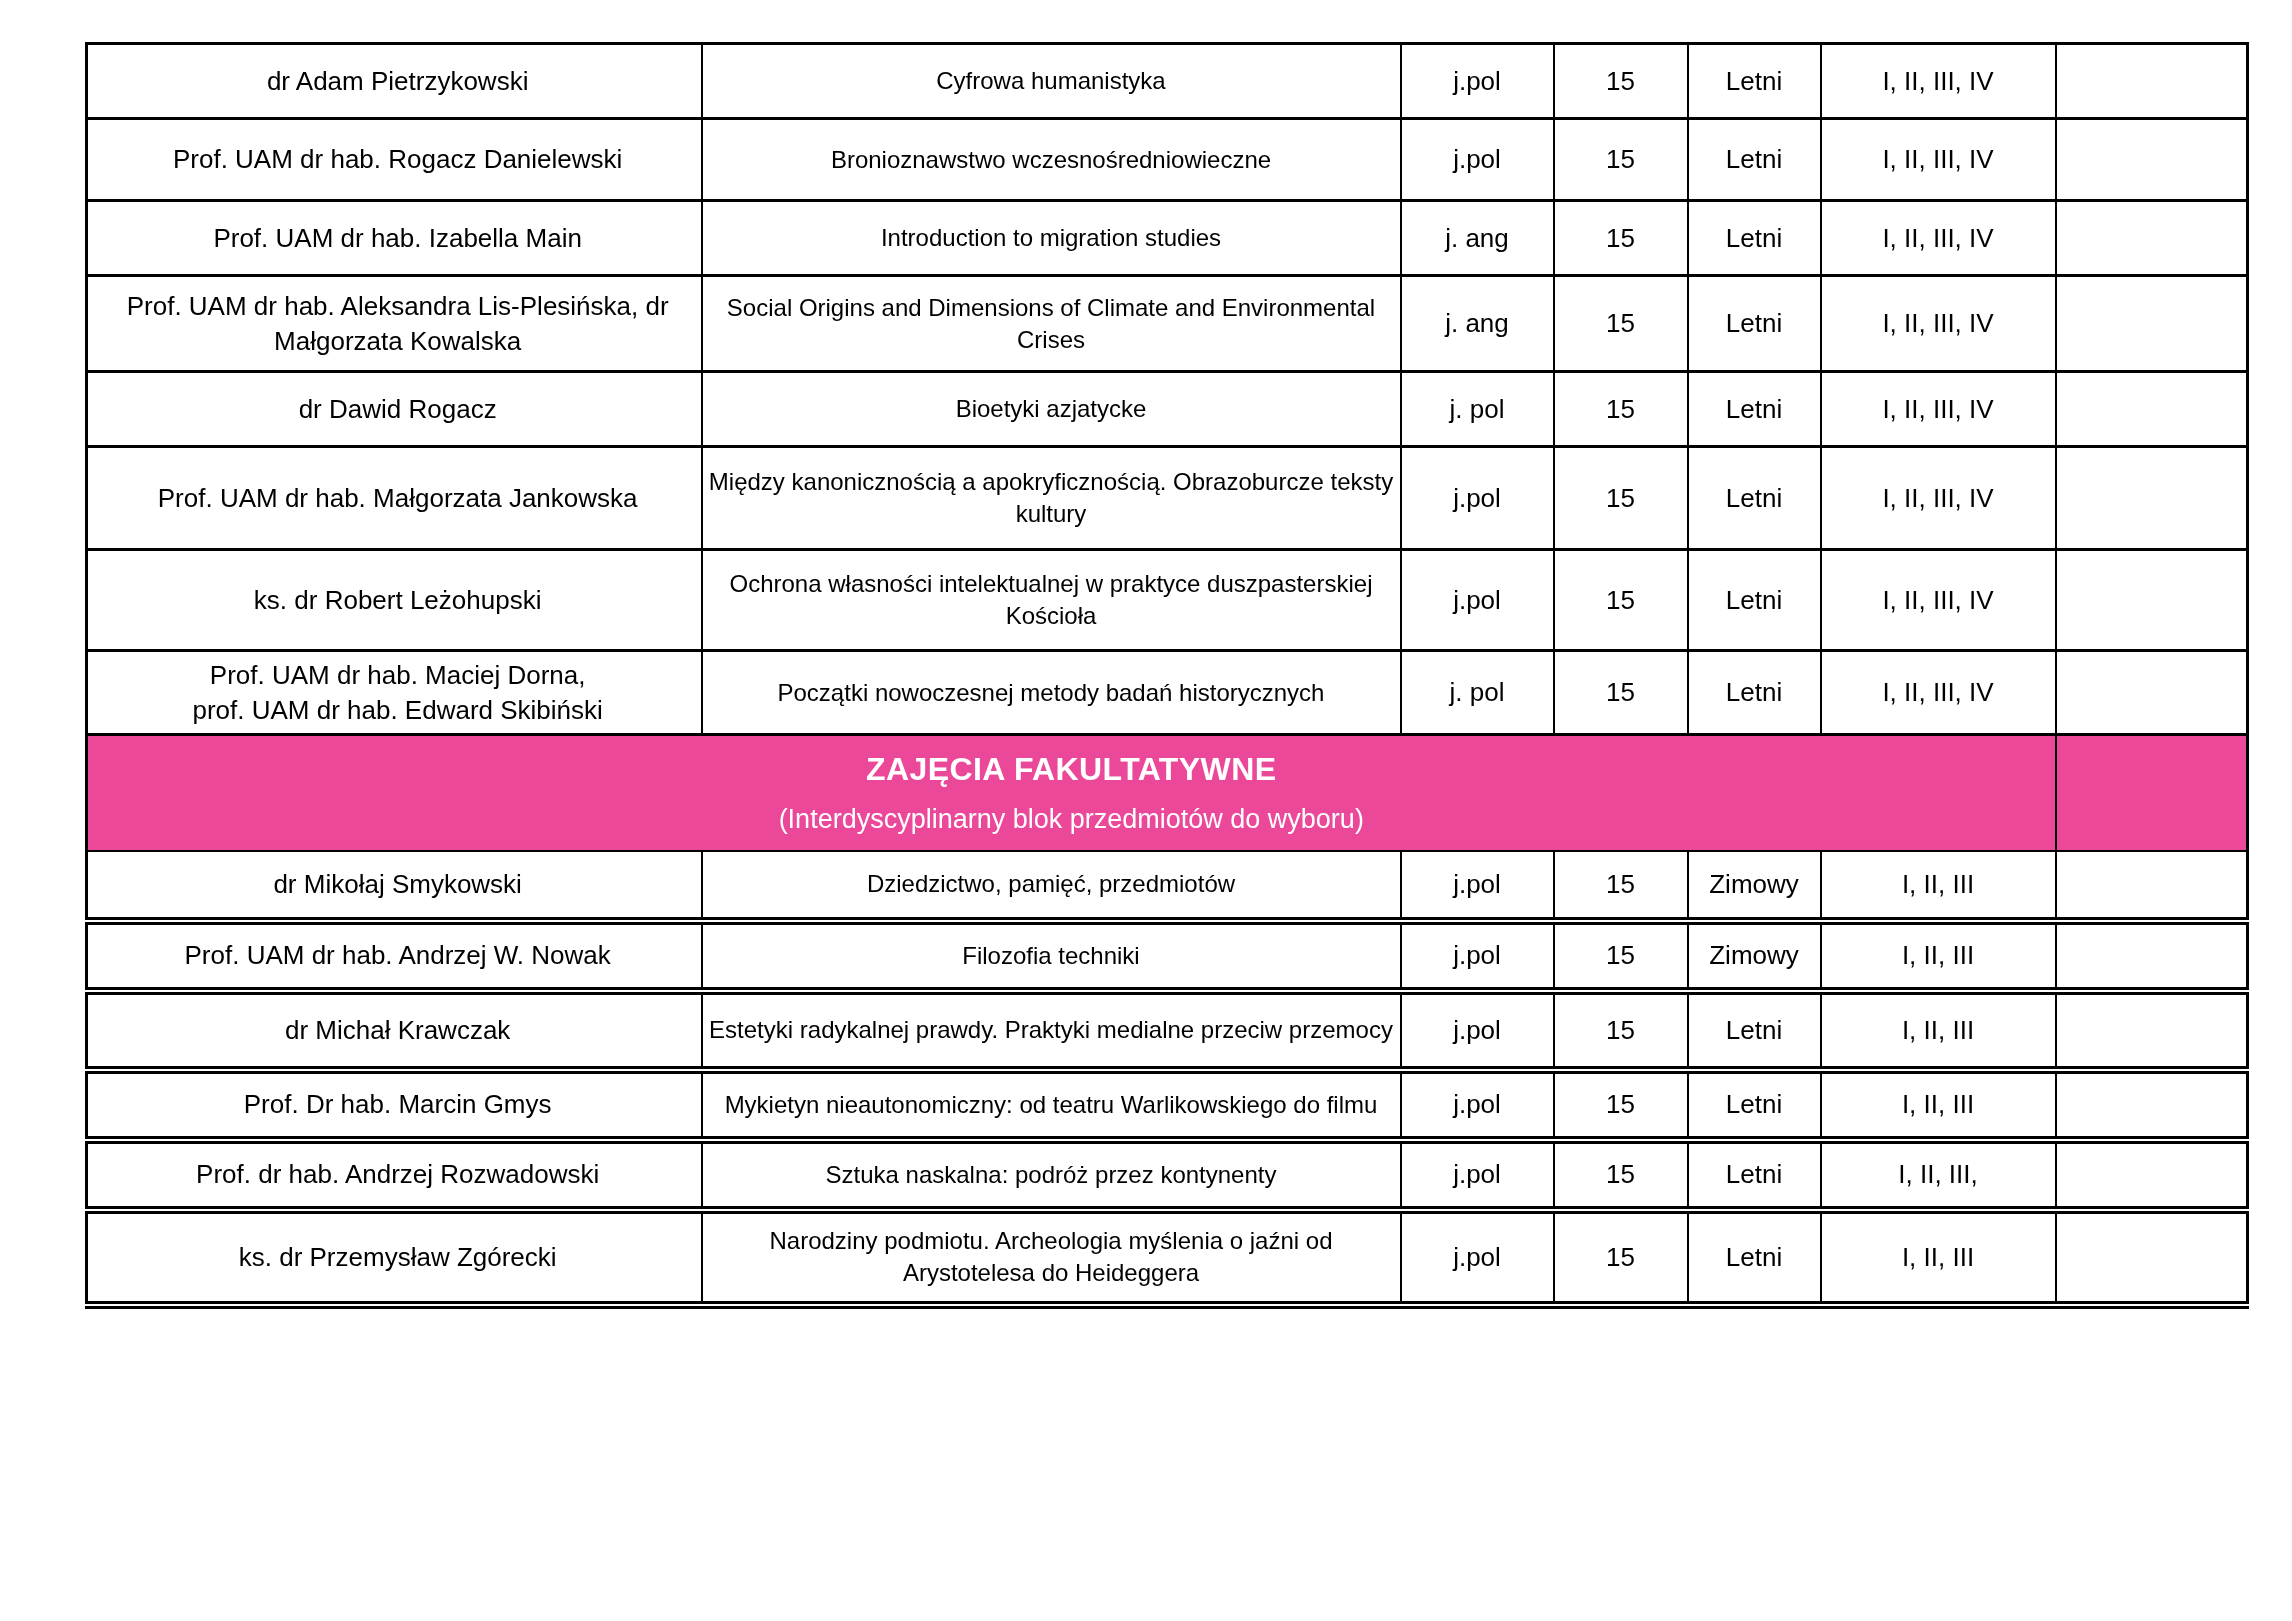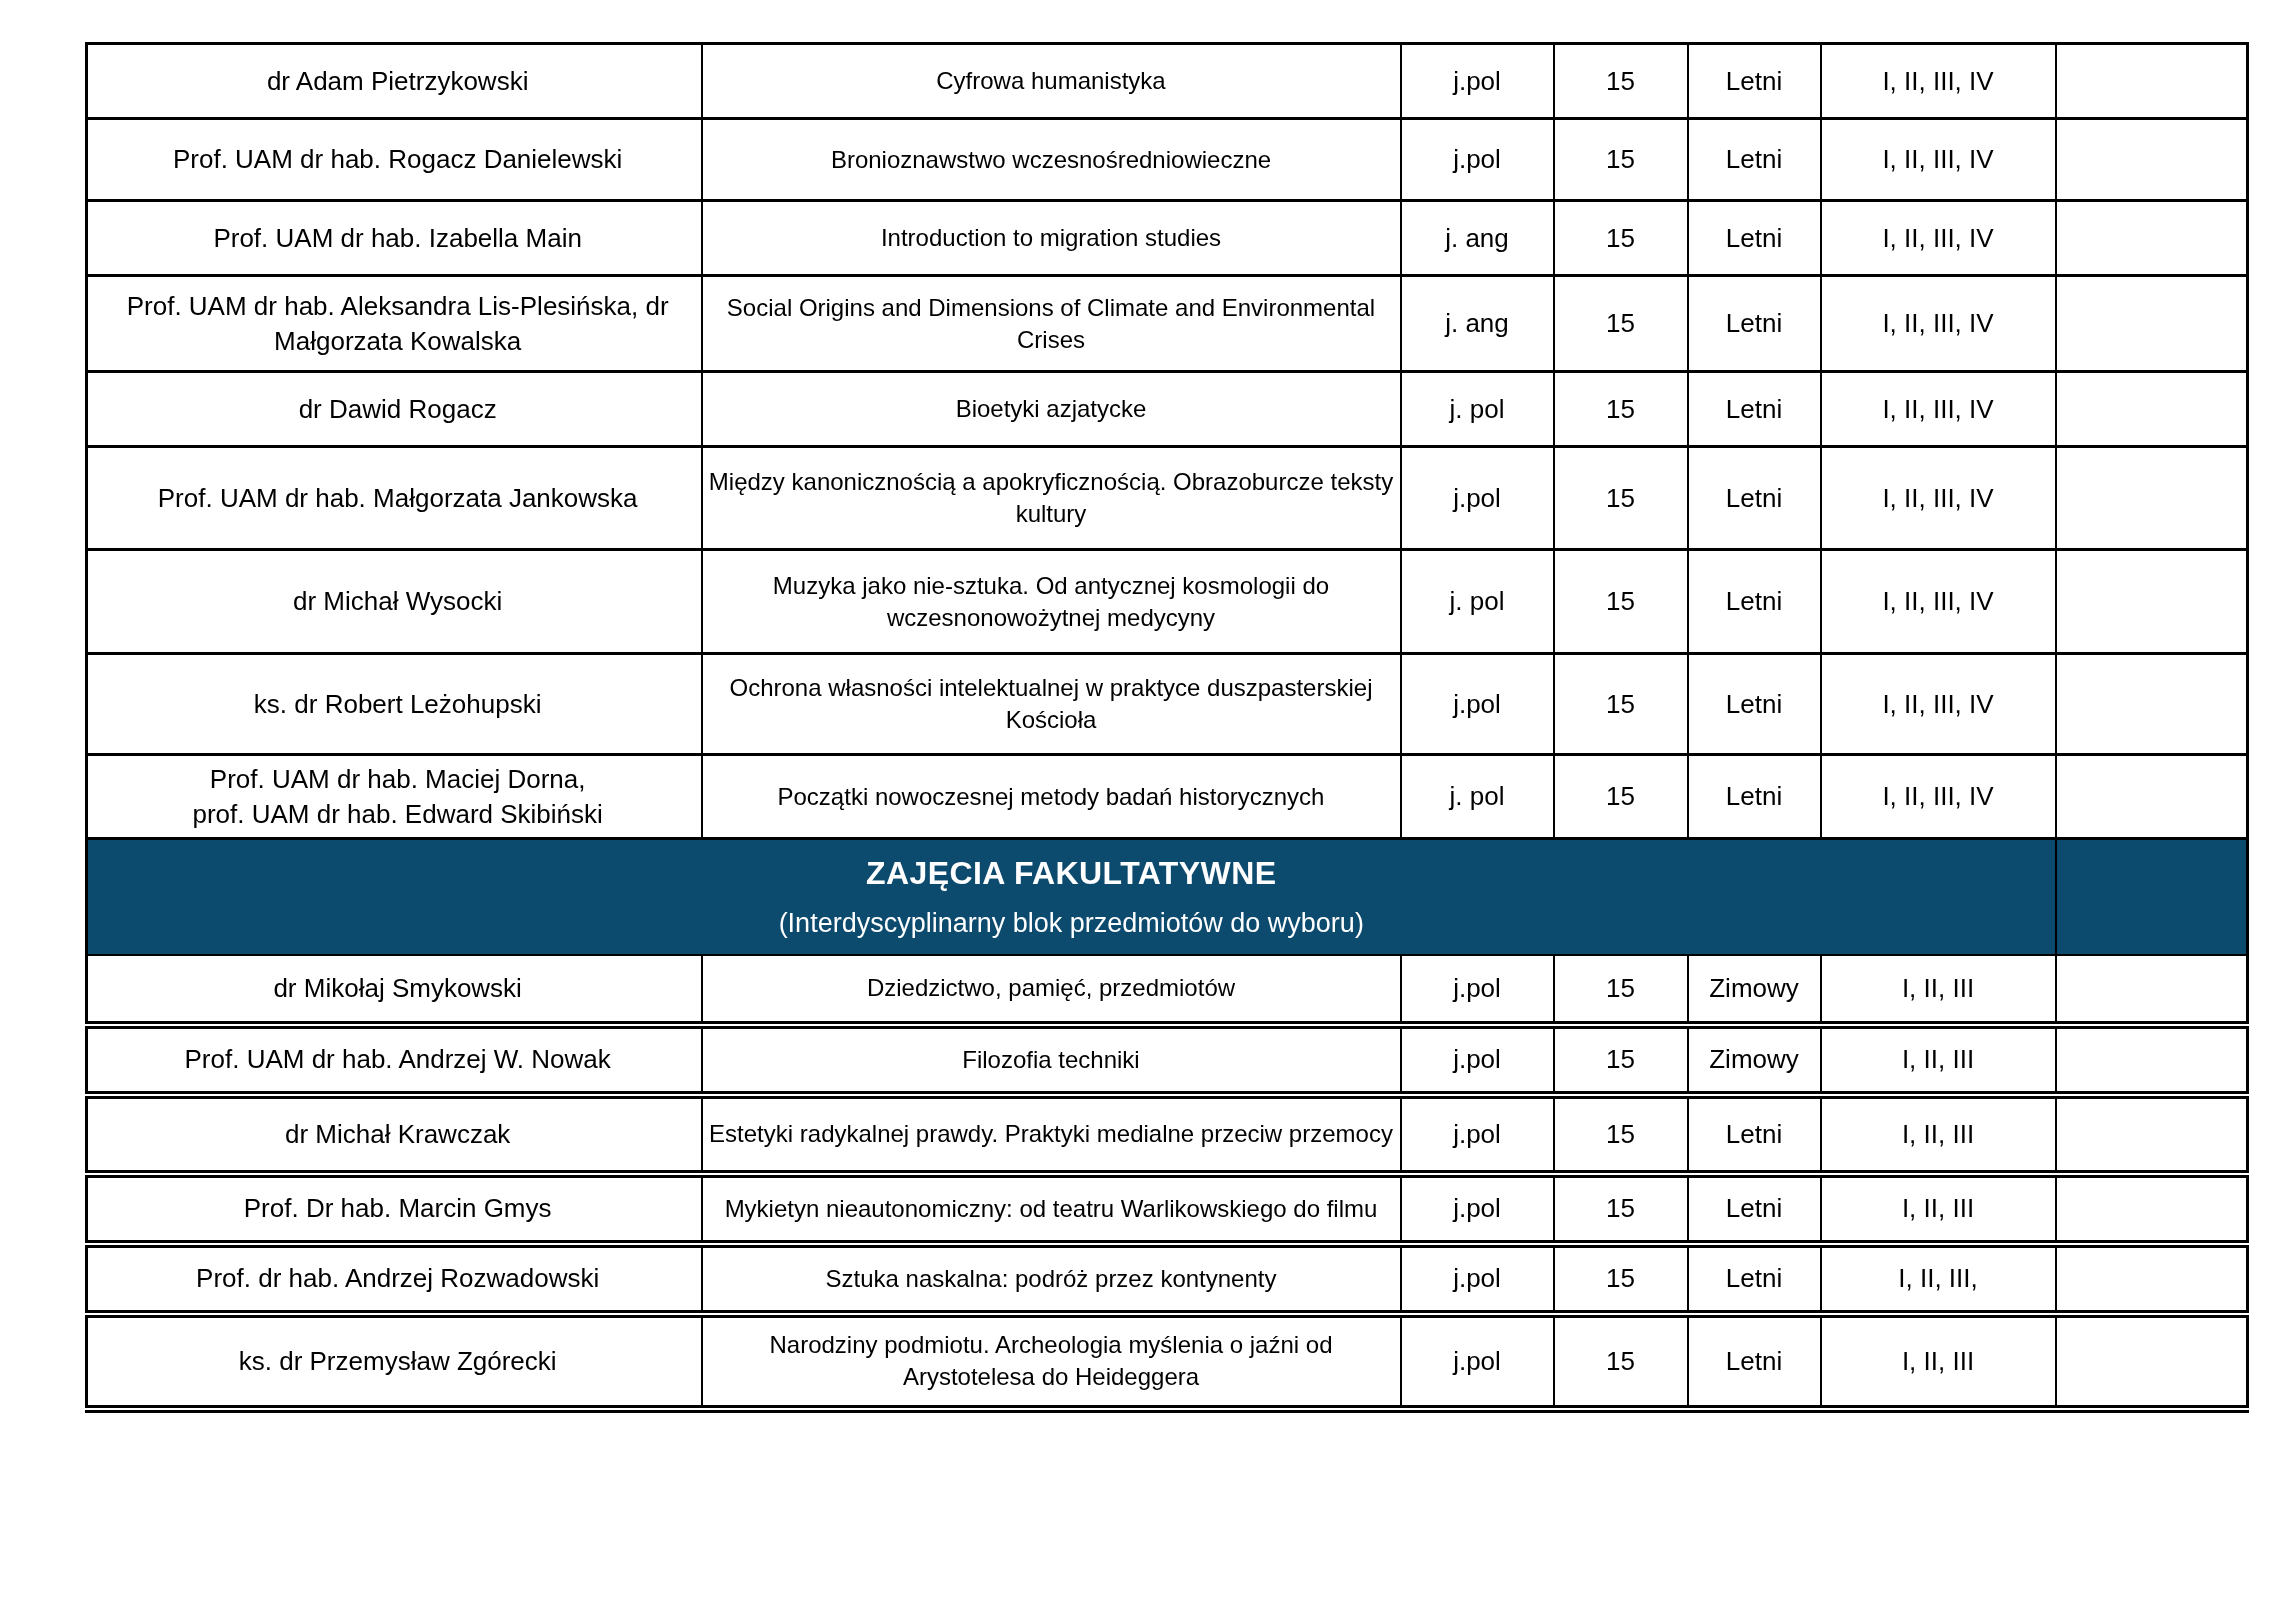--- a/index.html
+++ b/index.html
@@ -44,21 +44,21 @@
   }
   td.lect {
     white-space: pre-line;
     padding-left: 14px;
   }
   td.title {
     font-size: 24px;
     padding: 1.8px 5.4px;
   }
   tr.band td {
-    background: #0c4a6e;
+    background: #ec4899;
     color: #ffffff;
     border-color: #000000;
   }
   .band-title {
     font-weight: bold;
     font-size: 32px;
     letter-spacing: 0.4px;
     margin-bottom: 12.5px;
   }
   .band-sub {
@@ -128,29 +128,20 @@
       </tr>
       <tr style="height:103px">
         <td class="lect">Prof. UAM dr hab. Małgorzata Jankowska</td>
         <td class="title">Między kanonicznością a apokryficznością. Obrazoburcze teksty kultury</td>
         <td>j.pol</td>
         <td>15</td>
         <td>Letni</td>
         <td>I, II, III, IV</td>
         <td></td>
       </tr>
-      <tr style="height:104px">
-        <td class="lect">dr Michał Wysocki</td>
-        <td class="title">Muzyka jako nie-sztuka. Od antycznej kosmologii do wczesnonowożytnej medycyny</td>
-        <td>j. pol</td>
-        <td>15</td>
-        <td>Letni</td>
-        <td>I, II, III, IV</td>
-        <td></td>
-      </tr>
       <tr style="height:101px">
         <td class="lect">ks. dr Robert Leżohupski</td>
         <td class="title">Ochrona własności intelektualnej w praktyce duszpasterskiej Kościoła</td>
         <td>j.pol</td>
         <td>15</td>
         <td>Letni</td>
         <td>I, II, III, IV</td>
         <td></td>
       </tr>
       <tr style="height:84px">

